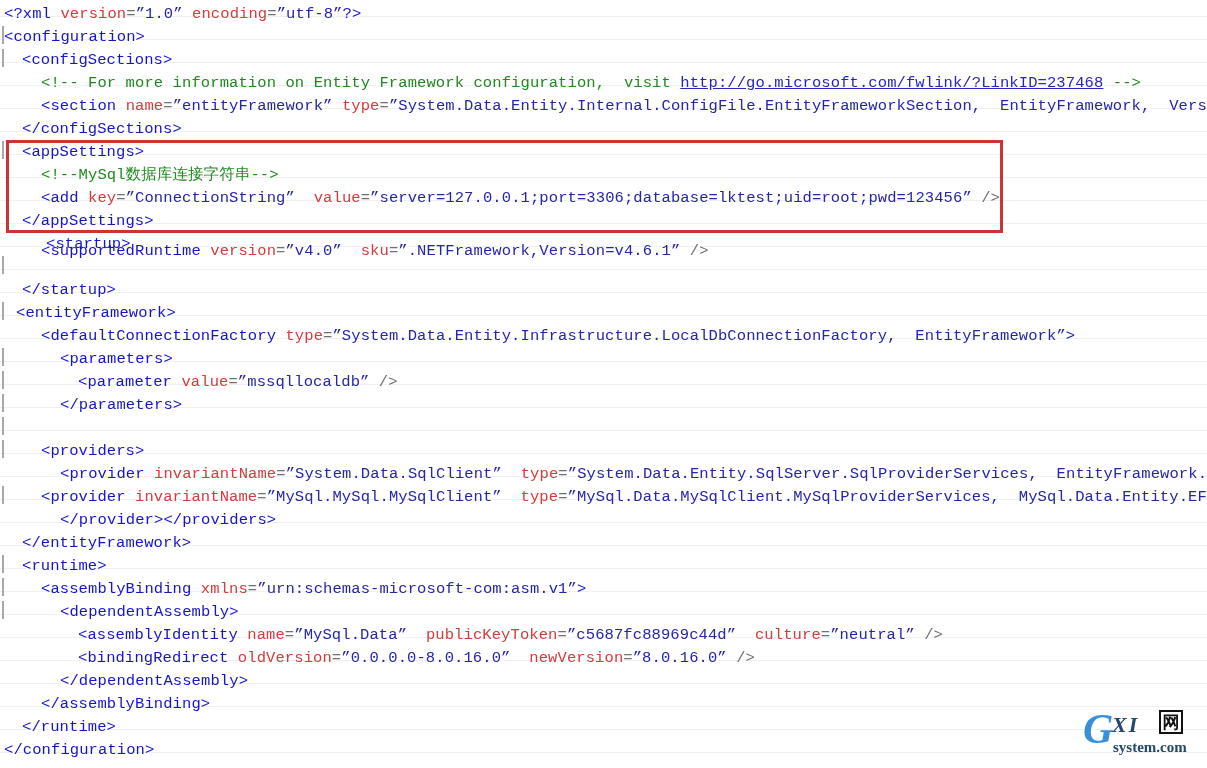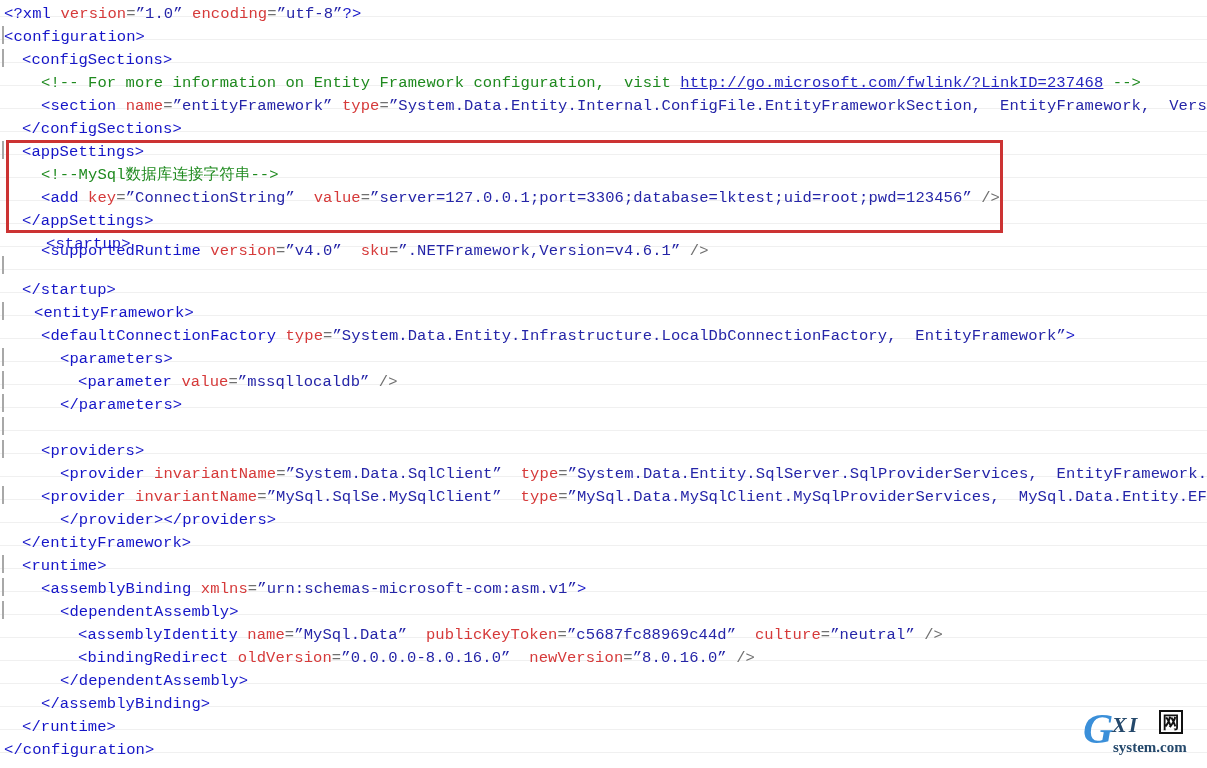--- a/index.html
+++ b/index.html
@@ -202,28 +202,28 @@
       <div class="line" style="top: 72px; left: 41px;"><span class="comment">&lt;!-- For more information on Entity Framework configuration,  visit </span><span class="link">http://go.microsoft.com/fwlink/?LinkID=237468</span><span class="comment"> --&gt;</span></div>
       <div class="line" style="top: 95px; left: 41px;"><span class="tag">&lt;section </span><span class="attr">name</span><span class="punct">=</span><span class="val">”entityFramework”</span><span> </span><span class="attr">type</span><span class="punct">=</span><span class="val">”System.Data.Entity.Internal.ConfigFile.EntityFrameworkSection,  EntityFramework,  Version=6</span></div>
       <div class="line" style="top: 118px; left: 22px;"><span class="tag">&lt;/configSections&gt;</span></div>
       <div class="line" style="top: 141px; left: 22px;"><span class="tag">&lt;appSettings&gt;</span></div>
       <div class="line" style="top: 164px; left: 41px;"><span class="comment">&lt;!--MySql数据库连接字符串--&gt;</span></div>
       <div class="line" style="top: 187px; left: 41px;"><span class="tag">&lt;add </span><span class="attr">key</span><span class="punct">=</span><span class="val">”ConnectionString”</span><span>  </span><span class="attr">value</span><span class="punct">=</span><span class="val">”server=127.0.0.1;port=3306;database=lktest;uid=root;pwd=123456”</span><span class="punct"> /&gt;</span></div>
       <div class="line" style="top: 210px; left: 22px;"><span class="tag">&lt;/appSettings&gt;</span></div>
       <div class="line" style="top: 233px; left: 22px; margin-left: 24px;"><span class="tag">&lt;startup&gt;</span></div>
       <div class="line" style="top: 240px; left: 41px;"><span class="tag">&lt;supportedRuntime </span><span class="attr">version</span><span class="punct">=</span><span class="val">”v4.0”</span><span>  </span><span class="attr">sku</span><span class="punct">=</span><span class="val">”.NETFramework,Version=v4.6.1”</span><span class="punct"> /&gt;</span></div>
       <div class="line" style="top: 279px; left: 22px;"><span class="tag">&lt;/startup&gt;</span></div>
-      <div class="line" style="top: 302px; left: 34px;"><span class="tag">&lt;entityFramework&gt;</span></div>
+      <div class="line" style="top: 302px; left: 16px;"><span class="tag">&lt;entityFramework&gt;</span></div>
       <div class="line" style="top: 325px; left: 41px;"><span class="tag">&lt;defaultConnectionFactory </span><span class="attr">type</span><span class="punct">=</span><span class="val">”System.Data.Entity.Infrastructure.LocalDbConnectionFactory,  EntityFramework”</span><span class="tag">&gt;</span></div>
       <div class="line" style="top: 348px; left: 60px;"><span class="tag">&lt;parameters&gt;</span></div>
       <div class="line" style="top: 371px; left: 78px;"><span class="tag">&lt;parameter </span><span class="attr">value</span><span class="punct">=</span><span class="val">”mssqllocaldb”</span><span class="punct"> /&gt;</span></div>
       <div class="line" style="top: 394px; left: 60px;"><span class="tag">&lt;/parameters&gt;</span></div>
       <div class="line" style="top: 440px; left: 41px;"><span class="tag">&lt;providers&gt;</span></div>
       <div class="line" style="top: 463px; left: 60px;"><span class="tag">&lt;provider </span><span class="attr">invariantName</span><span class="punct">=</span><span class="val">”System.Data.SqlClient”</span><span>  </span><span class="attr">type</span><span class="punct">=</span><span class="val">”System.Data.Entity.SqlServer.SqlProviderServices,  EntityFramework.SqlSe</span></div>
-      <div class="line" style="top: 486px; left: 41px;"><span class="tag">&lt;provider </span><span class="attr">invariantName</span><span class="punct">=</span><span class="val">”MySql.SqlSe.MySqlClient”</span><span>  </span><span class="attr">type</span><span class="punct">=</span><span class="val">”MySql.Data.MySqlClient.MySqlProviderServices,  MySql.Data.Entity.EF6,  Ver</span></div>
+      <div class="line" style="top: 486px; left: 41px;"><span class="tag">&lt;provider </span><span class="attr">invariantName</span><span class="punct">=</span><span class="val">”MySql.MySql.MySqlClient”</span><span>  </span><span class="attr">type</span><span class="punct">=</span><span class="val">”MySql.Data.MySqlClient.MySqlProviderServices,  MySql.Data.Entity.EF6,  Ver</span></div>
       <div class="line" style="top: 509px; left: 60px;"><span class="tag">&lt;/provider&gt;&lt;/providers&gt;</span></div>
       <div class="line" style="top: 532px; left: 22px;"><span class="tag">&lt;/entityFramework&gt;</span></div>
       <div class="line" style="top: 555px; left: 22px;"><span class="tag">&lt;runtime&gt;</span></div>
       <div class="line" style="top: 578px; left: 41px;"><span class="tag">&lt;assemblyBinding </span><span class="attr">xmlns</span><span class="punct">=</span><span class="val">”urn:schemas-microsoft-com:asm.v1”</span><span class="tag">&gt;</span></div>
       <div class="line" style="top: 601px; left: 60px;"><span class="tag">&lt;dependentAssembly&gt;</span></div>
       <div class="line" style="top: 624px; left: 78px;"><span class="tag">&lt;assemblyIdentity </span><span class="attr">name</span><span class="punct">=</span><span class="val">”MySql.Data”</span><span>  </span><span class="attr">publicKeyToken</span><span class="punct">=</span><span class="val">”c5687fc88969c44d”</span><span>  </span><span class="attr">culture</span><span class="punct">=</span><span class="val">”neutral”</span><span class="punct"> /&gt;</span></div>
       <div class="line" style="top: 647px; left: 78px;"><span class="tag">&lt;bindingRedirect </span><span class="attr">oldVersion</span><span class="punct">=</span><span class="val">”0.0.0.0-8.0.16.0”</span><span>  </span><span class="attr">newVersion</span><span class="punct">=</span><span class="val">”8.0.16.0”</span><span class="punct"> /&gt;</span></div>
       <div class="line" style="top: 693px; left: 41px;"><span class="tag">&lt;/assemblyBinding&gt;</span></div>
       <div class="line" style="top: 670px; left: 60px;"><span class="tag">&lt;/dependentAssembly&gt;</span></div>
       <div class="line" style="top: 716px; left: 22px;"><span class="tag">&lt;/runtime&gt;</span></div>

